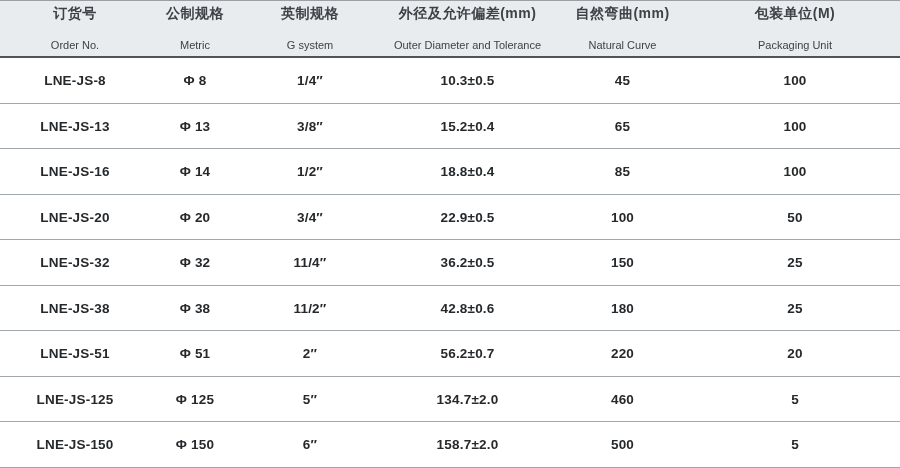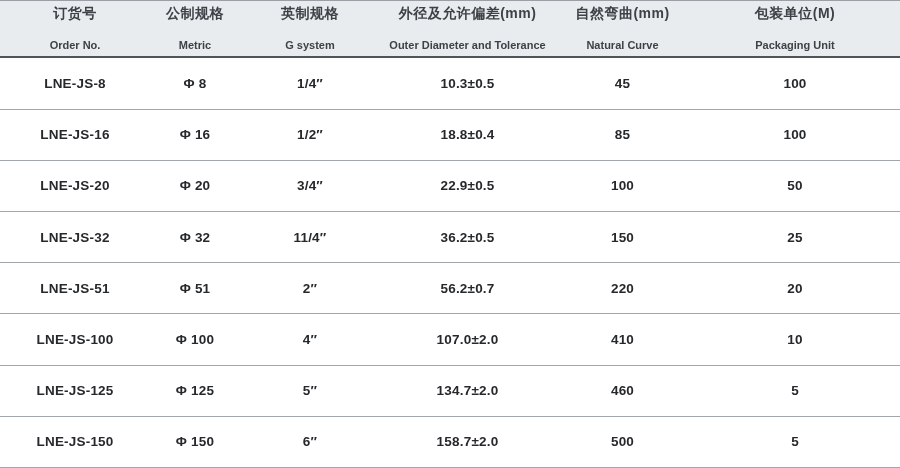--- a/index.html
+++ b/index.html
@@ -49,21 +49,21 @@
     font-size:14px;
     line-height:18px;
     font-weight:600;
     letter-spacing:0.5px;
   }
   .hdr-en{
     color:var(--header-text);
     font-size:11px;
     line-height:15px;
     margin-top:16px;
-    font-weight:700;
+    font-weight:400;
   }
   tbody td{
     border-top:1px solid var(--row-line);
     text-align:center;
     vertical-align:middle;
     color:var(--cell-text);
     font-size:13.5px;
     font-weight:600;
     letter-spacing:0.2px;
     padding:0;
@@ -116,22 +116,30 @@
     <tbody>
         <tr>
           <td>LNE-JS-8</td>
           <td>Φ 8</td>
           <td>1/4″</td>
           <td>10.3±0.5</td>
           <td>45</td>
           <td>100</td>
         </tr>
         <tr>
+          <td>LNE-JS-13</td>
+          <td>Φ 13</td>
+          <td>3/8″</td>
+          <td>15.2±0.4</td>
+          <td>65</td>
+          <td>100</td>
+        </tr>
+        <tr>
           <td>LNE-JS-16</td>
-          <td>Φ 16</td>
+          <td>Φ 14</td>
           <td>1/2″</td>
           <td>18.8±0.4</td>
           <td>85</td>
           <td>100</td>
         </tr>
         <tr>
           <td>LNE-JS-20</td>
           <td>Φ 20</td>
           <td>3/4″</td>
           <td>22.9±0.5</td>
@@ -140,34 +148,34 @@
         </tr>
         <tr>
           <td>LNE-JS-32</td>
           <td>Φ 32</td>
           <td>11/4″</td>
           <td>36.2±0.5</td>
           <td>150</td>
           <td>25</td>
         </tr>
         <tr>
+          <td>LNE-JS-38</td>
+          <td>Φ 38</td>
+          <td>11/2″</td>
+          <td>42.8±0.6</td>
+          <td>180</td>
+          <td>25</td>
+        </tr>
+        <tr>
           <td>LNE-JS-51</td>
           <td>Φ 51</td>
           <td>2″</td>
           <td>56.2±0.7</td>
           <td>220</td>
           <td>20</td>
-        </tr>
-        <tr>
-          <td>LNE-JS-100</td>
-          <td>Φ 100</td>
-          <td>4″</td>
-          <td>107.0±2.0</td>
-          <td>410</td>
-          <td>10</td>
         </tr>
         <tr>
           <td>LNE-JS-125</td>
           <td>Φ 125</td>
           <td>5″</td>
           <td>134.7±2.0</td>
           <td>460</td>
           <td>5</td>
         </tr>
         <tr>

